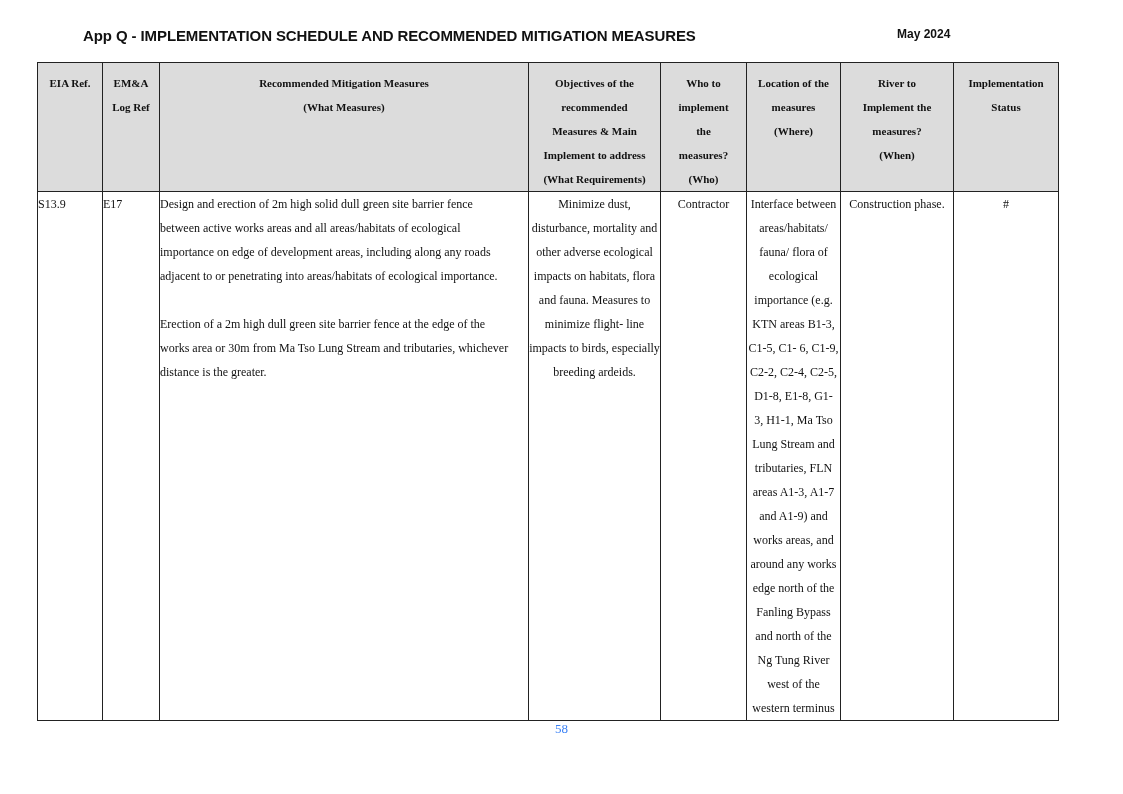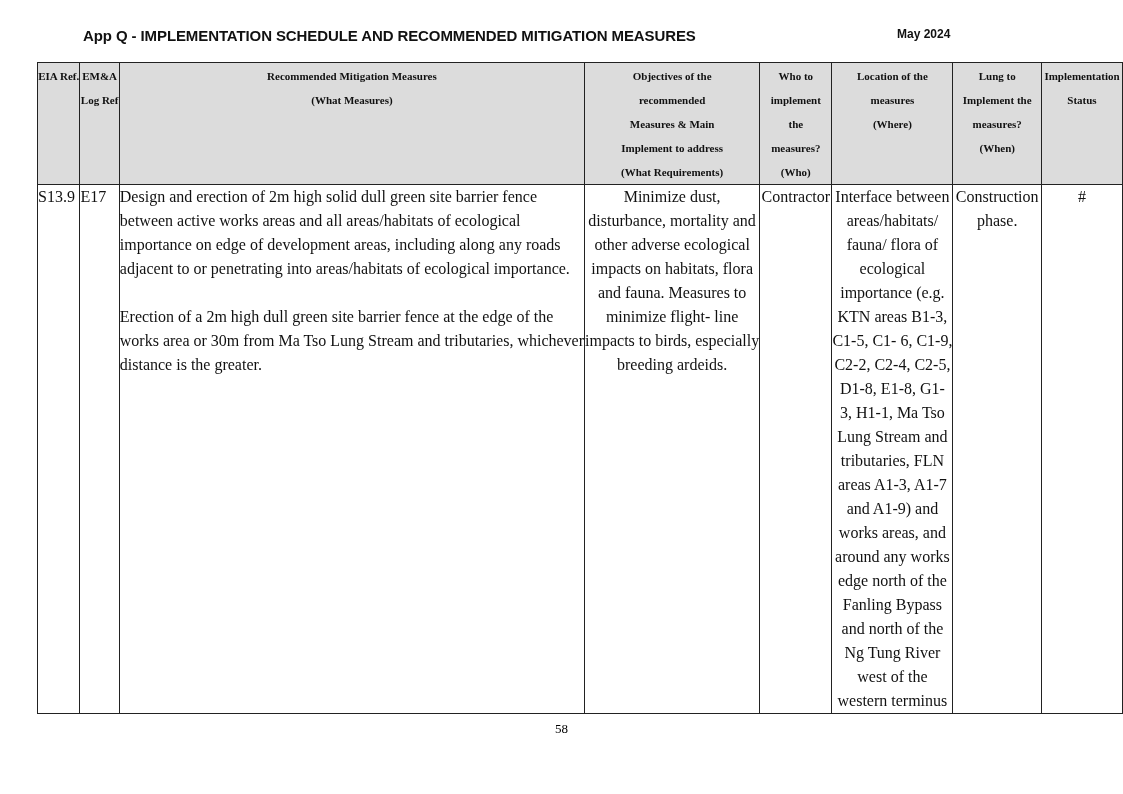--- a/index.html
+++ b/index.html
@@ -16,35 +16,35 @@
   table.schedule {
     position: absolute; left: 37px; top: 62px;
     border-collapse: collapse; table-layout: fixed;
     font-family: "Liberation Serif", serif; color: #111;
   }
   table.schedule th, table.schedule td {
     border: 1.5px solid #222; vertical-align: top; padding: 0;
   }
   table.schedule th {
     background: #dcdcdc; font-weight: bold; font-size: 11px;
-    line-height: 24px; text-align: center; height: 120px; padding-top: 1px;
+    line-height: 24px; text-align: center; height: 120px; padding-top: 8px;
   }
   table.schedule td {
-    font-size: 16px; line-height: 24px; height: 526px;
+    font-size: 12px; line-height: 24px; height: 526px;
   }
   .hdr-line { display: block; }
   td.c-eia, td.c-em { padding-left: 7px; text-align: left; }
   td.c-measures { padding-left: 7px; padding-right: 6px; font-size: 11px; }
   td.c-obj, td.c-who, td.c-loc, td.c-when, td.c-status { text-align: center; }
   .para { display: block; }
   .para + .para { margin-top: 24px; }
   .line { display: block; white-space: nowrap; font-family: Liberation Serif, serif; }
   .page-number {
     position: absolute; left: 0; width: 1123px; top: 721px; text-align: center;
-    font-family: "Liberation Serif", serif; font-size: 13px; color: #000000;
+    font-family: "Liberation Serif", serif; font-size: 13px; color: #3b82f6;
   }
 </style>
 </head>
 <body>
 
 <div class="doc-title">App Q - IMPLEMENTATION SCHEDULE AND RECOMMENDED MITIGATION MEASURES</div>
 <div class="doc-date">May 2024</div>
 
 <table class="schedule">
   <colgroup>
@@ -83,21 +83,21 @@
           <span class="hdr-line">the</span>
           <span class="hdr-line">measures?</span>
           <span class="hdr-line">(Who)</span>
         </th>
       <th>
           <span class="hdr-line">Location of the</span>
           <span class="hdr-line">measures</span>
           <span class="hdr-line">(Where)</span>
         </th>
       <th>
-          <span class="hdr-line">Lung to</span>
+          <span class="hdr-line">River to</span>
           <span class="hdr-line">Implement the</span>
           <span class="hdr-line">measures?</span>
           <span class="hdr-line">(When)</span>
         </th>
       <th>
           <span class="hdr-line">Implementation</span>
           <span class="hdr-line">Status</span>
         </th>
     </tr>
   </thead>

